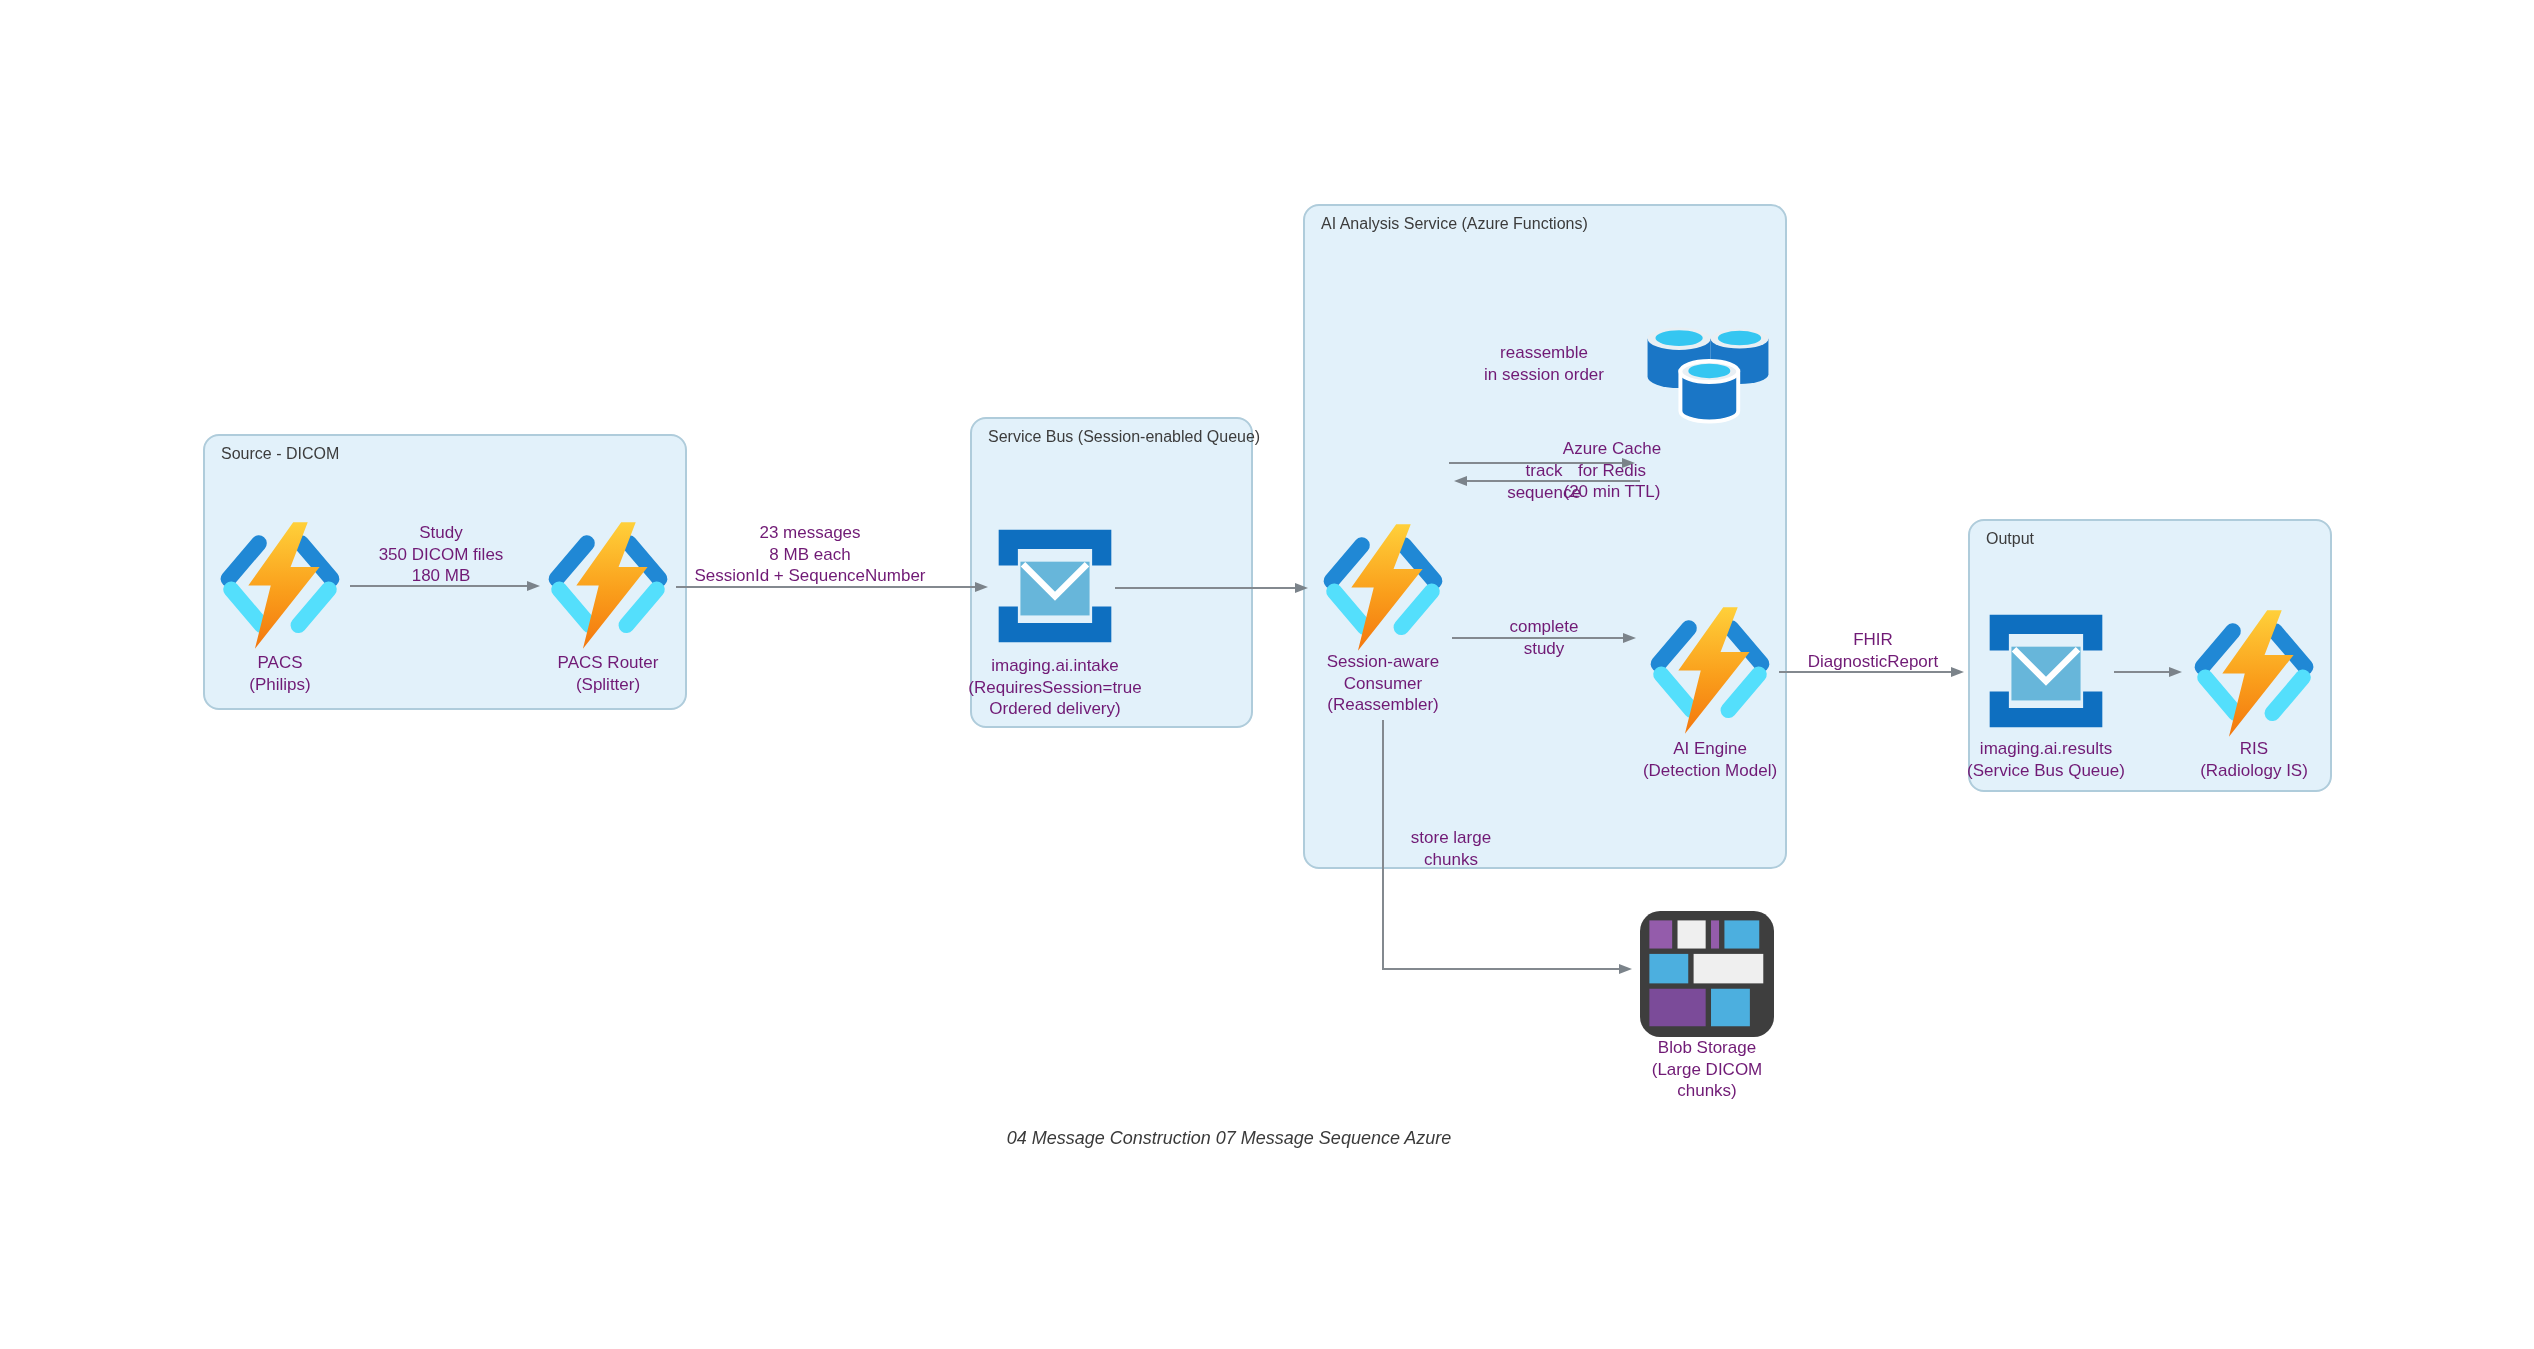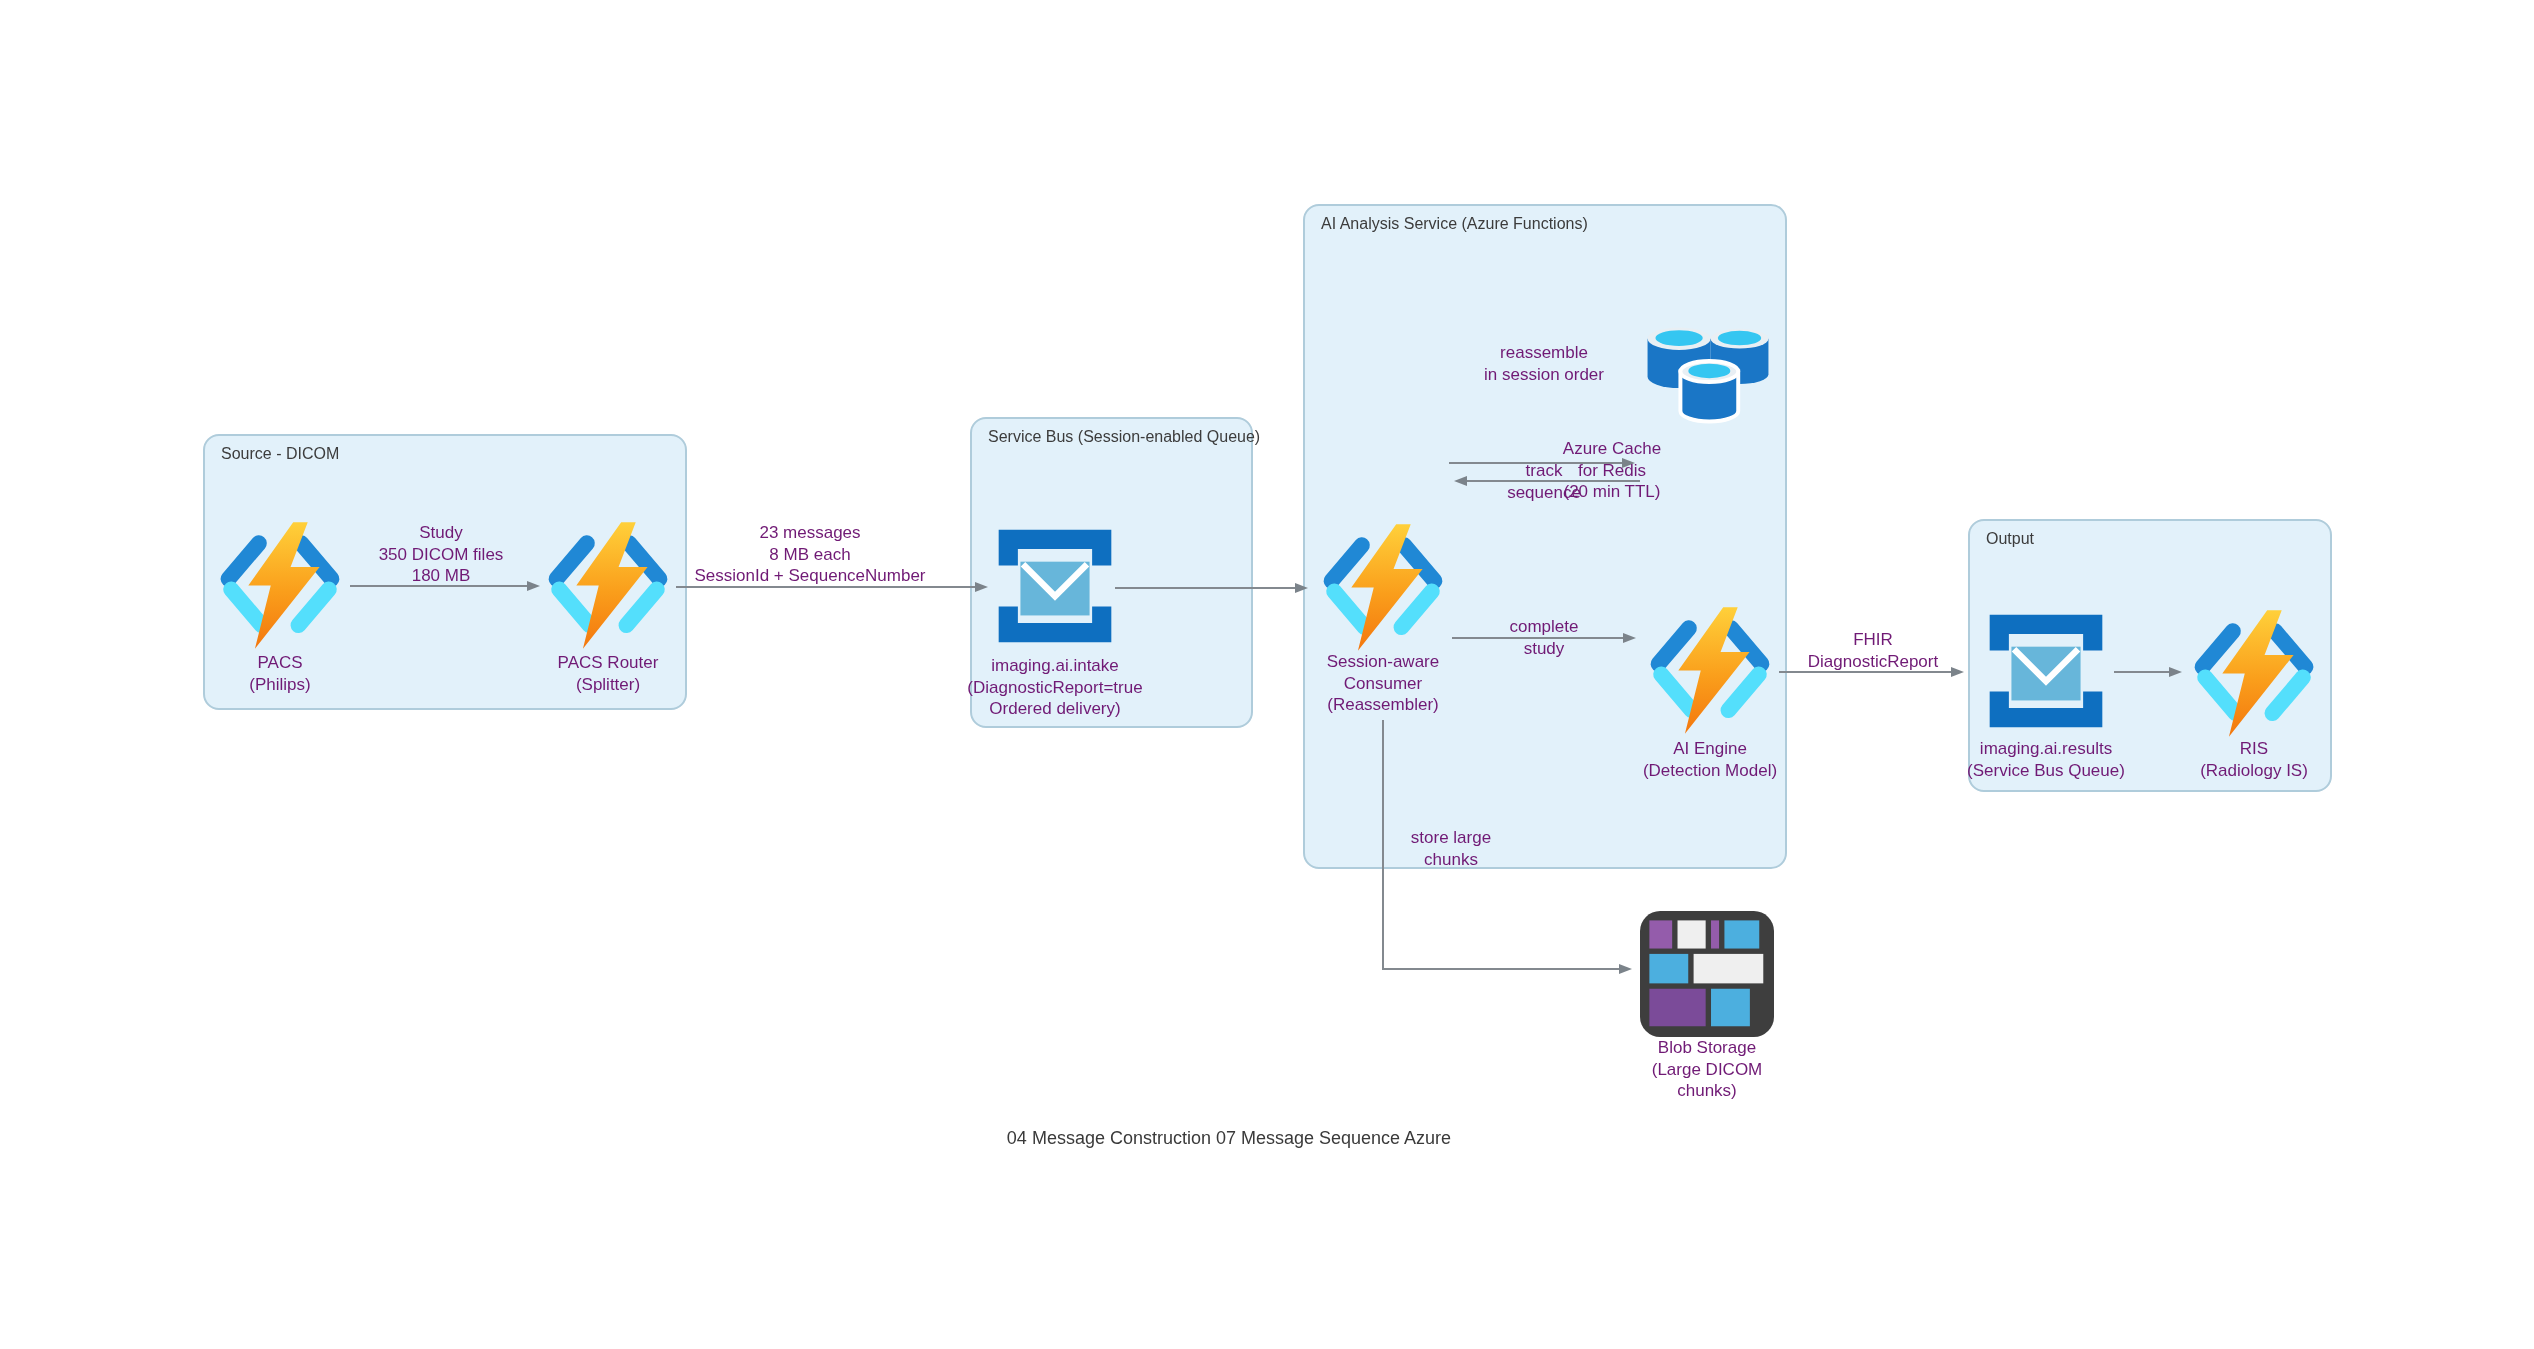--- a/index.html
+++ b/index.html
@@ -36,20 +36,21 @@
     color:#701a75;
     white-space:pre-line;
     width:320px;
   }
   .caption{
     position:absolute;
     transform:translateX(-50%);
     font-size:18px;
     color:#3a3a3a;
     white-space:nowrap;
+    font-style:italic;
   }
 </style>
 </head>
 <body>
 
 <div class="canvas">
 
   <svg width="0" height="0" style="position:absolute" aria-hidden="true">
     <defs>
       <linearGradient id="boltg" x1="0" y1="0" x2="0" y2="1">
@@ -153,21 +154,21 @@
     </svg>
   <svg class="node-icon" style="left:2188px;top:610px" width="132" height="127">
       <use href="#fn-icon"></use>
     </svg>
 
   <div class="nlabel" style="left:280px;top:652px">PACS
 (Philips)</div>
   <div class="nlabel" style="left:608px;top:652px">PACS Router
 (Splitter)</div>
   <div class="nlabel" style="left:1055px;top:655px">imaging.ai.intake
-(DiagnosticReport=true
+(RequiresSession=true
 Ordered delivery)</div>
   <div class="nlabel" style="left:1383px;top:651px">Session-aware
 Consumer
 (Reassembler)</div>
   <div class="nlabel" style="left:1612px;top:438px">Azure Cache
 for Redis
 (20 min TTL)</div>
   <div class="nlabel" style="left:1710px;top:738px">AI Engine
 (Detection Model)</div>
   <div class="nlabel" style="left:1707px;top:1037px">Blob Storage

